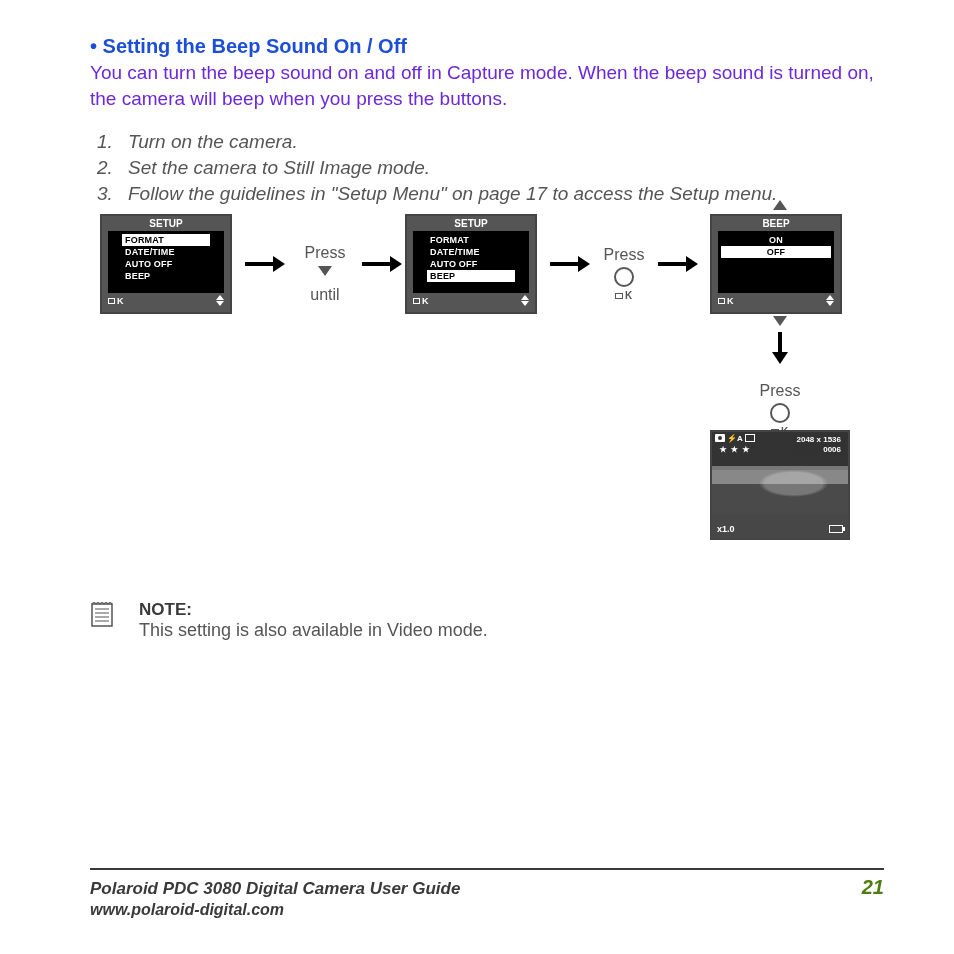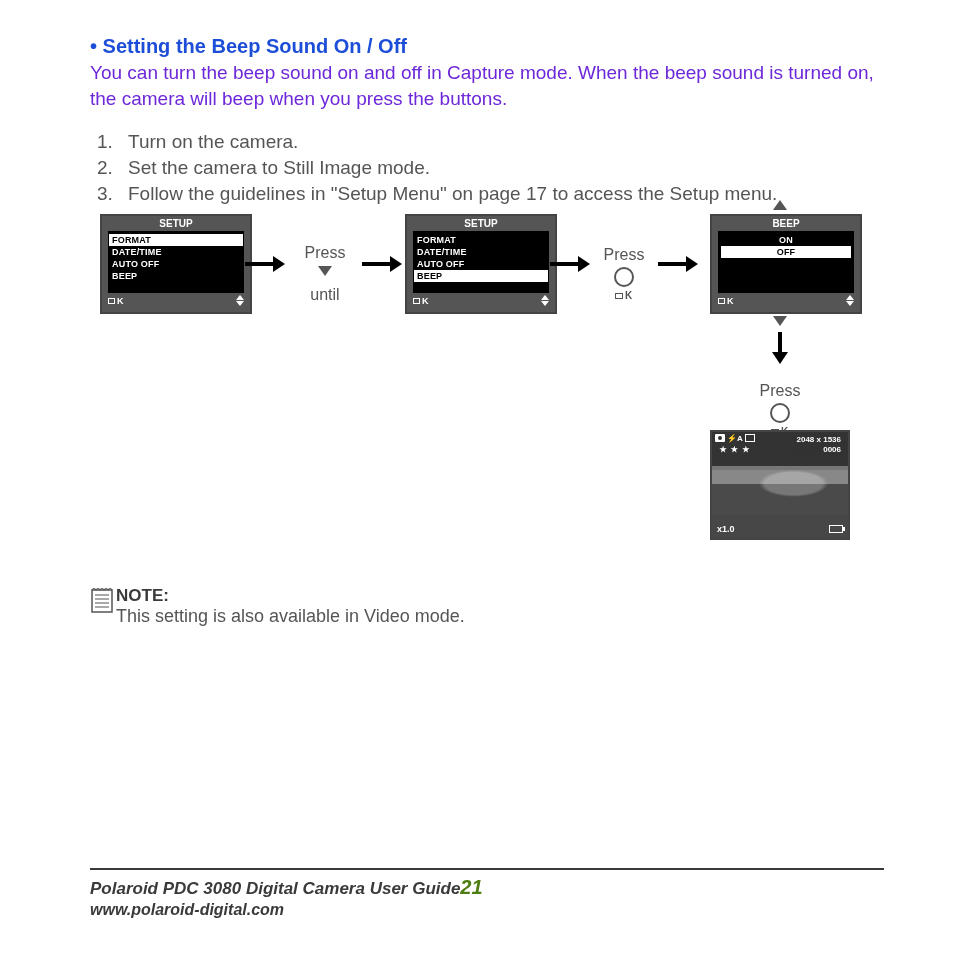--- a/index.html
+++ b/index.html
@@ -25,47 +25,48 @@
     margin-bottom: 18px;
   }
   ol.steps {
     font-size: 19px;
     color: #555;
     padding-left: 28px;
   }
   ol.steps li {
     padding-left: 10px;
     line-height: 1.35;
+    font-style: italic;
   }
   .diagram {
     position: relative;
     width: 790px;
     height: 350px;
     margin-top: 8px;
     margin-left: 10px;
   }
   .screen {
     position: absolute;
-    width: 152px;
+    width: 132px;
     height: 100px;
     background: #555;
     border: 2px solid #444;
   }
   .screen .title {
     text-align: center;
     color: #fff;
     font-size: 10px;
     font-weight: bold;
     padding: 2px 0;
   }
   .screen .inner {
     background: #000;
     margin: 0 6px;
     height: 62px;
-    padding: 3px 1px;
+    padding: 3px 14px;
   }
   .screen .row {
     color: #fff;
     font-size: 9px;
     font-weight: bold;
     padding: 1px 3px;
     letter-spacing: 0.2px;
   }
   .screen .row.sel {
     background: #fff;
@@ -178,31 +179,31 @@
   .preview .stars { font-size:8px; letter-spacing:1px; }
   .preview .zoom { position:absolute; bottom:4px; left:5px; font-size:9px;font-weight:bold;}
   .preview .batt { position:absolute; bottom:5px; right:5px; width:14px;height:8px;border:1.5px solid #fff;}
   .preview .batt::after{content:"";position:absolute;right:-3px;top:1px;width:2px;height:4px;background:#fff;}
   .preview .scene {
     position:absolute; top:38px; left:0; right:0; height:45px;
     background: radial-gradient(ellipse at 60% 30%, rgba(255,255,255,0.25) 0 25%, transparent 30%),
                 linear-gradient(#888 0 30%, #4a4a4a 30% 100%);
   }
 
-  .note-row { display:flex; gap:2px; margin-top:22px; align-items:flex-start;}
+  .note-row { display:flex; gap:25px; margin-top:36px; align-items:flex-start;}
   .note-icon { width:24px; }
   .note-label { font-weight:bold; font-size:17px; color:#3a3a3a;}
   .note-text { font-size:18px; color:#555;}
   .footer-bar {
     position:absolute;
     left:90px; right:70px;
     bottom:35px;
   }
   .footer-bar .rule { height:2px; background:#3a3a3a; margin-bottom:6px;}
-  .footer-bar .line1 { display:flex; align-items:baseline;}
+  .footer-bar .line1 { display:flex; justify-content:space-between; align-items:baseline;}
   .footer-bar .guide { font-style:italic; font-weight:bold; font-size:17px; color:#3a3a3a;}
   .footer-bar .page { font-style:italic; font-weight:bold; font-size:20px; color:#4d7c0f;}
   .footer-bar .url { font-style:italic; font-weight:bold; font-size:16px; color:#3a3a3a; margin-top:2px;}
 </style>
 </head>
 <body>
 
 <div class="heading">• Setting the Beep Sound On / Off</div>
 <div class="intro">You can turn the beep sound on and off in Capture mode. When the beep sound is turned on, the camera will beep when you press the buttons.</div>
 

